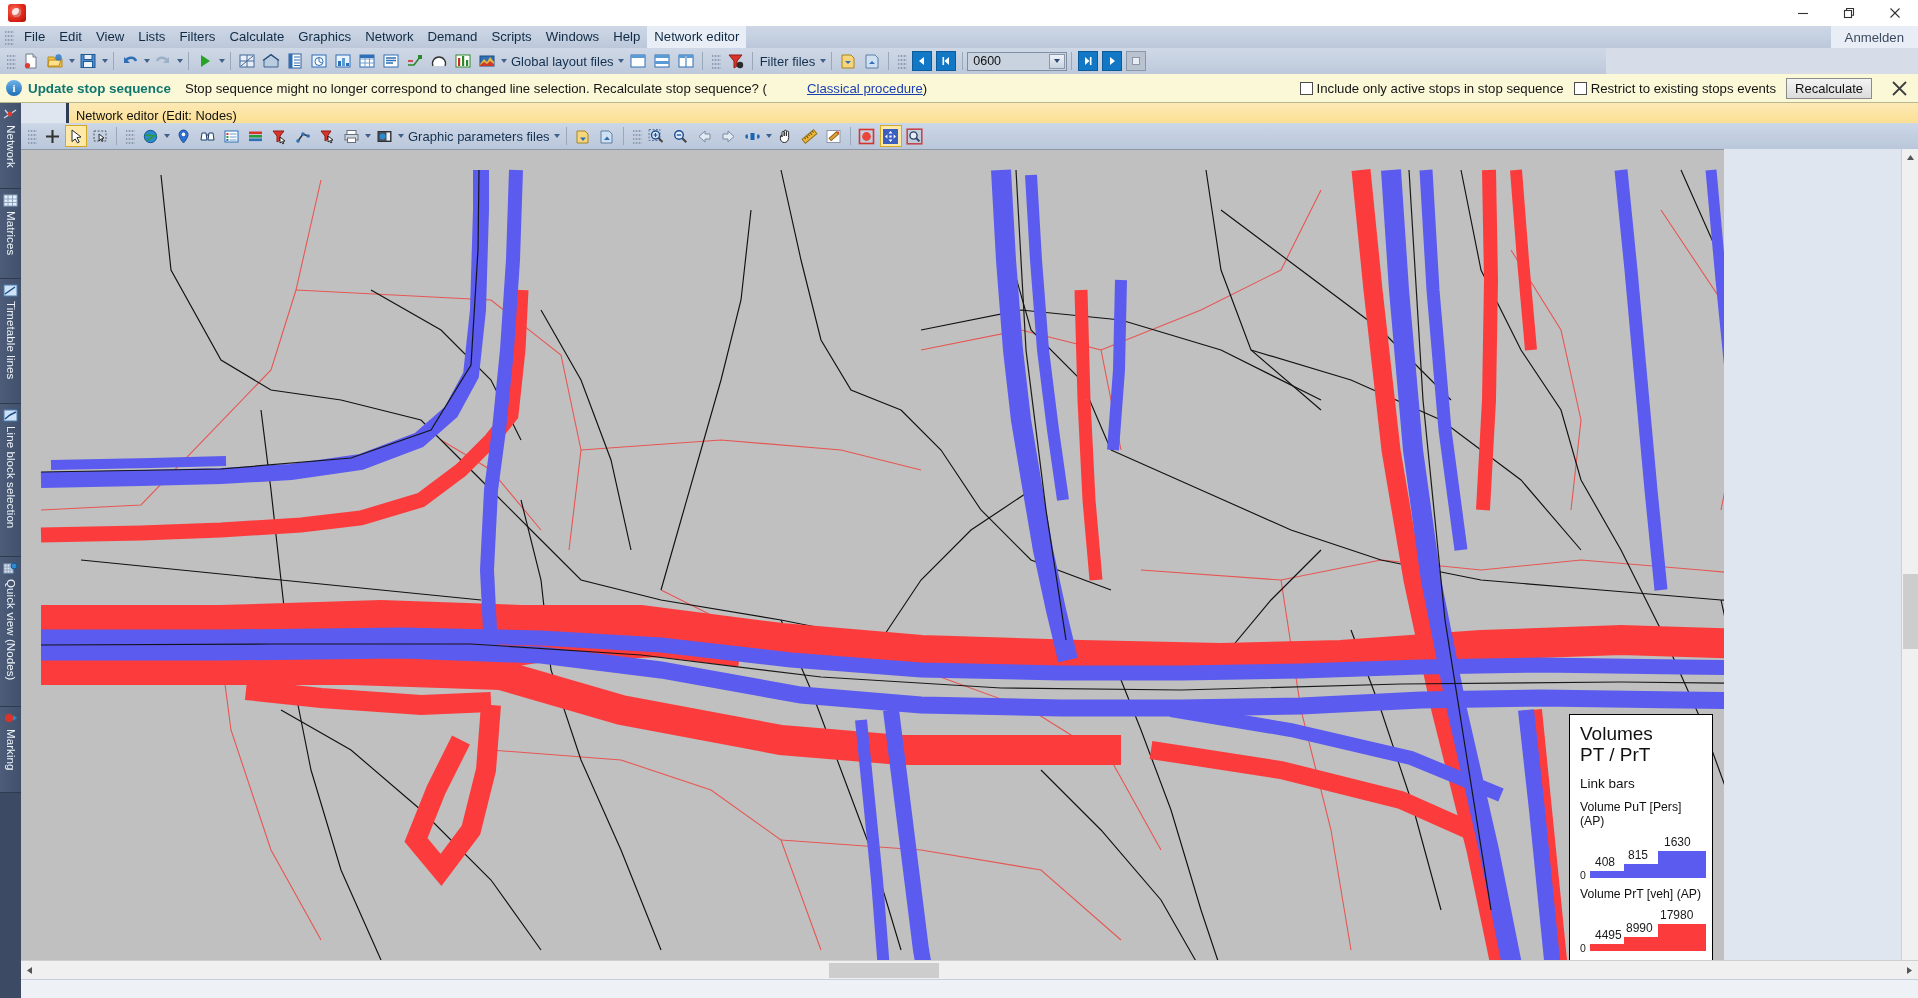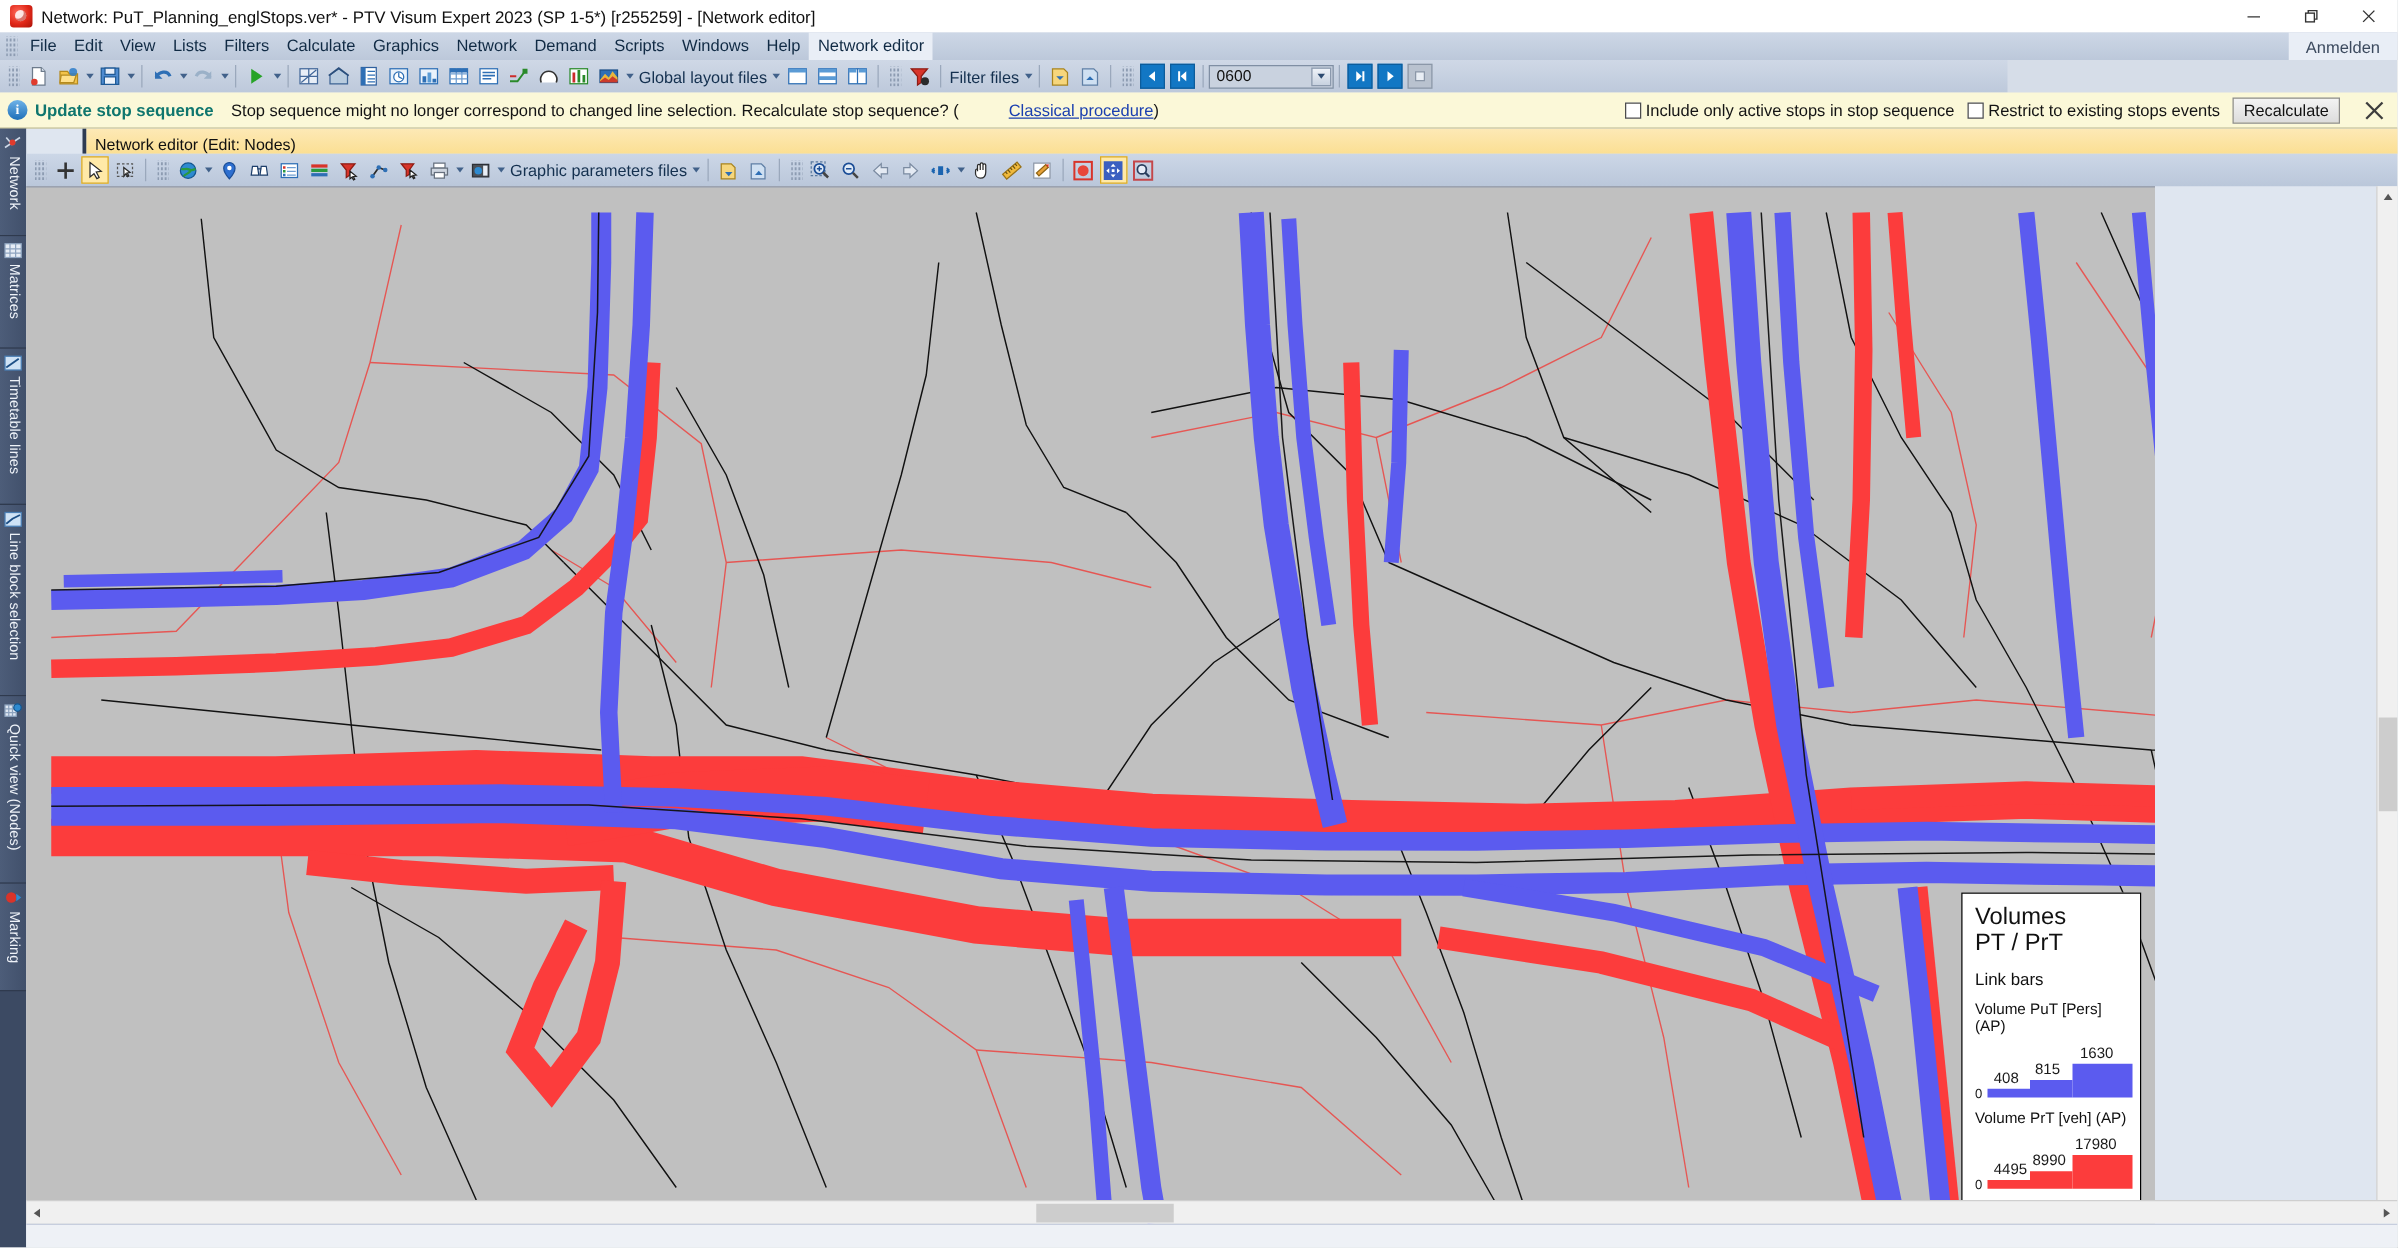--- a/index.html
+++ b/index.html
@@ -191,21 +191,20 @@
     background: #eef1f6; border-top: 1px solid #c7cede;
   }
 </style>
 </head>
 <body>
 
 <div id="app">
 
   <div class="titlebar">
     <div class="app-logo"></div>
-    <div class="title-text">Network: PuT_Planning_englStops.ver* - PTV Visum Expert 2023 (SP 1-5*) [r255259] - [Network editor]</div>
     <div class="win-controls">
       <div class="win-btn">
         <svg width="12" height="12" viewBox="0 0 12 12">
             <line x1="1" y1="6.5" x2="11" y2="6.5" stroke="#333" stroke-width="1.1"></line>
           </svg>
       </div>
       <div class="win-btn">
         <svg width="12" height="12" viewBox="0 0 12 12">
           <rect x="1.5" y="3.5" width="7" height="7" fill="none" stroke="#333" stroke-width="1.1"></rect>
           <polyline points="3.6,3.3 3.6,1.5 10.5,1.5 10.5,8.3 8.7,8.3" fill="none" stroke="#333" stroke-width="1.1"></polyline>

